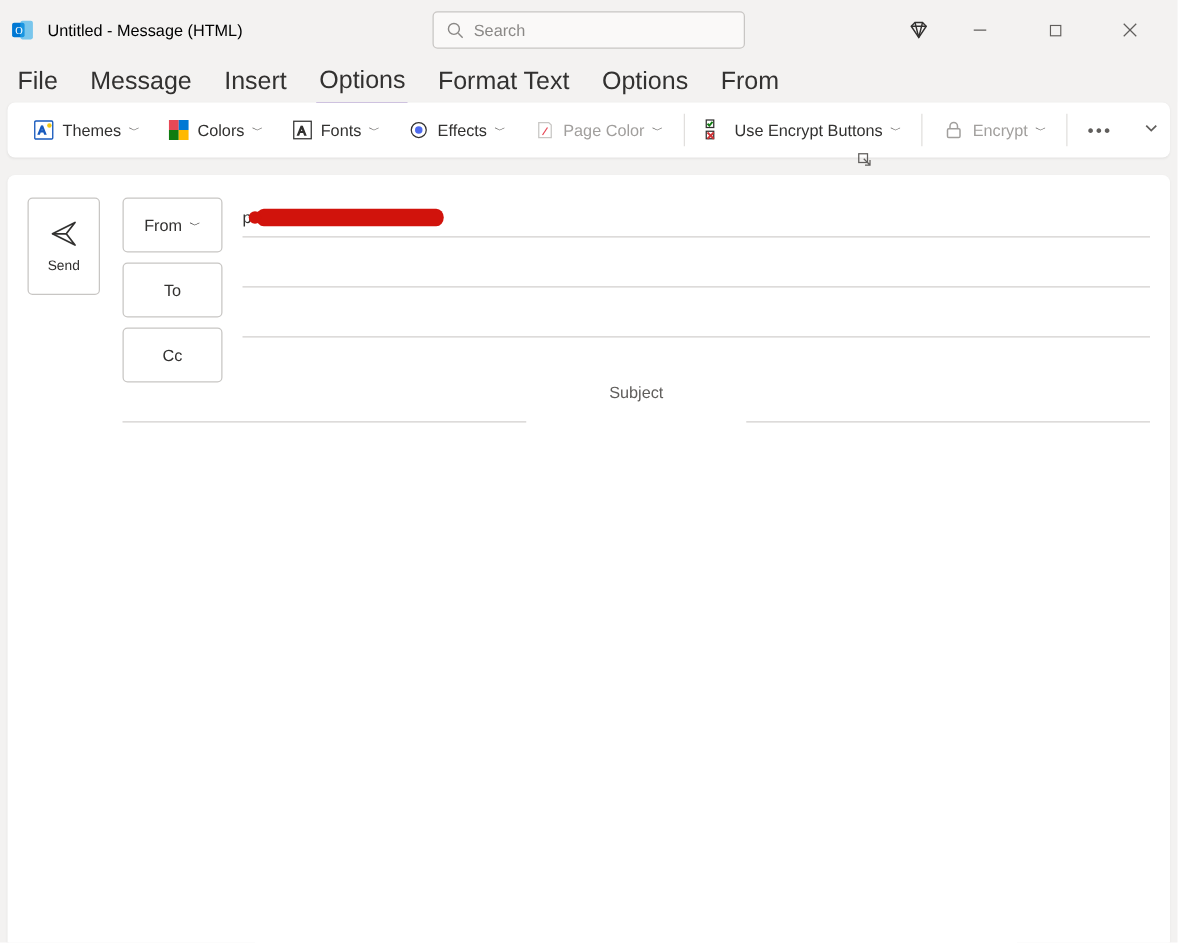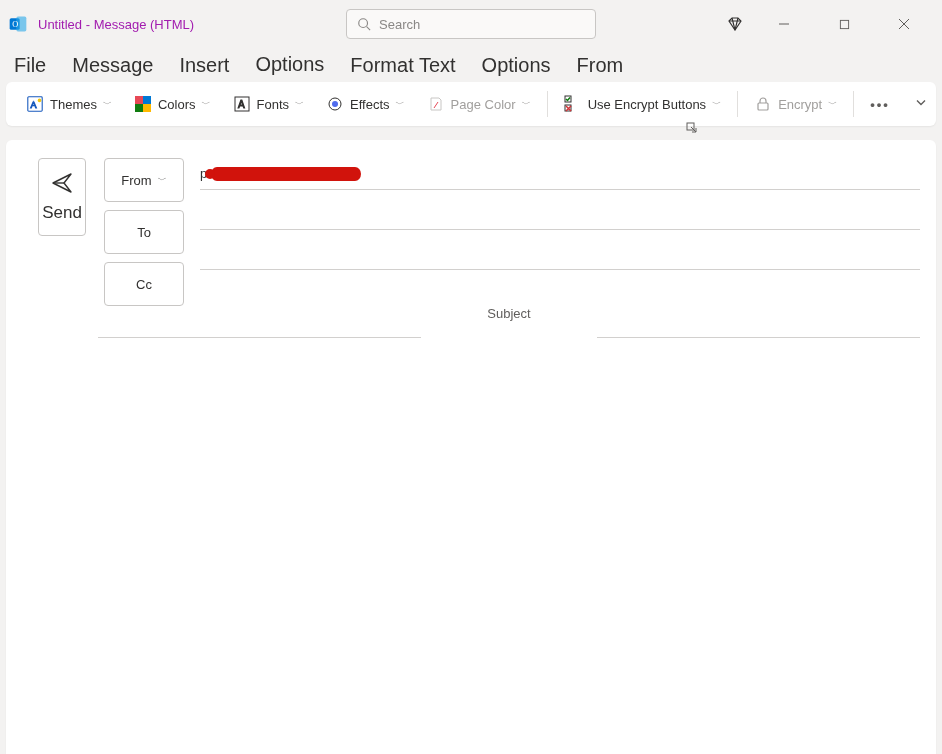--- a/index.html
+++ b/index.html
@@ -18,21 +18,21 @@
   align-items: center;
   padding: 0 8px;
   background: #f3f2f1;
   position: relative;
 }
 .app-icon {
   width: 20px; height: 20px;
   margin-right: 10px;
   display: inline-flex;
 }
-.title-text { color: #a21caf; font-size: 13px; flex: 0 0 auto; }
+.title-text { color: #000000; font-size: 13px; flex: 0 0 auto; }
 .searchbox {
   position: absolute;
   left: 50%;
   transform: translateX(-50%);
   width: 250px;
   height: 30px;
   border: 1px solid #c8c6c4;
   border-radius: 4px;
   display: flex;
   align-items: center;
@@ -109,28 +109,27 @@
   box-shadow: 0 1px 2px rgba(0,0,0,0.06);
   padding: 18px 16px 10px 16px;
   min-height: 610px;
   position: relative;
 }
 .compose-row {
   display: flex;
   align-items: flex-start;
 }
 .send-btn {
-  width: 48px; height: 78px;
+  width: 58px; height: 78px;
   border: 1px solid #c8c6c4;
   border-radius: 4px;
   display: flex; flex-direction: column;
   align-items: center; justify-content: center;
-  gap: 8px; font-size: 17px;
+  gap: 8px; font-size: 11px;
   margin-right: 18px;
-  margin-left: 16px;
 }
 .send-btn .sico { width: 24px; height: 24px; display:flex; align-items:center; justify-content:center; }
 .field-buttons {
   display: flex; flex-direction: column; gap: 8px;
   margin-right: 16px;
 }
 .field-btn {
   width: 80px; height: 44px;
   border: 1px solid #c8c6c4;
   border-radius: 4px;

